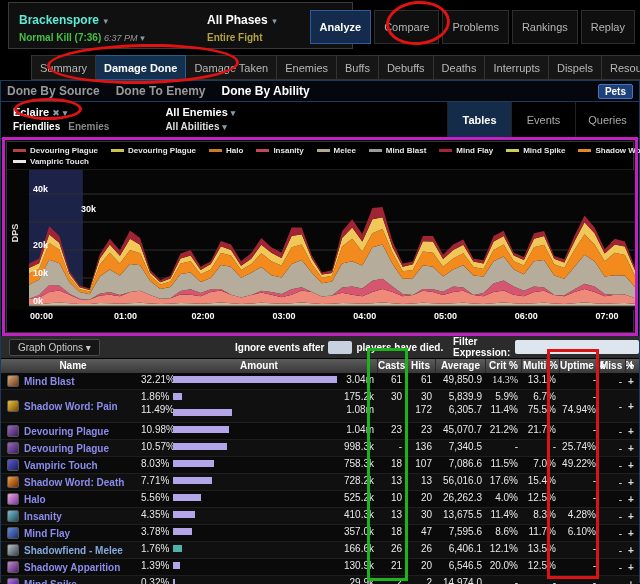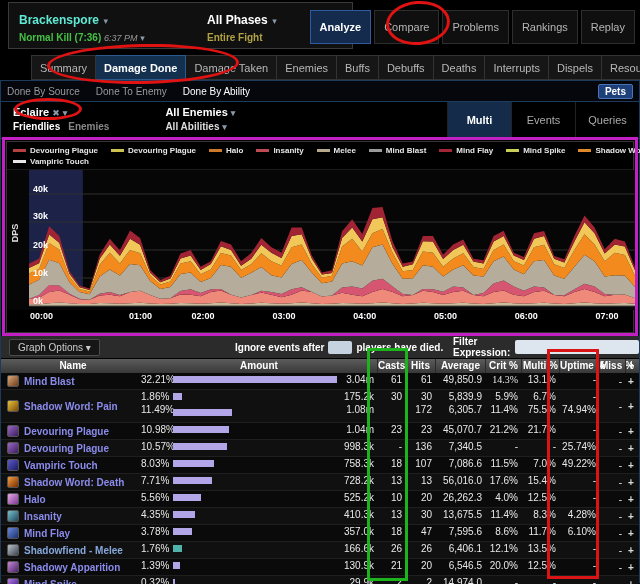--- a/index.html
+++ b/index.html
@@ -24,21 +24,21 @@
   
   .tabbar { position:absolute; left:0; top:55px; width:640px; height:25px; display:flex; padding-left:8px; background:#000; }
   .tab { height:25px; line-height:24px; padding:0 8px; background:#161616; border:1px solid #333; border-left:none; color:#b8b8b8; font-size:11px; white-space:nowrap; cursor:pointer; }
   .tab:first-child { border-left:1px solid #333;margin-left:23px; }
   .tab.active { background:#14304f; color:#fff; font-weight:bold; border-color:#2a5a8e; }
 
   
   .panel { position:absolute; left:0; top:80px; width:640px; height:503px; background:#040404; border:1px solid #1b3a5c; }
 
   .subtabs { height:21px; display:flex; align-items:center; padding:0 6px; border-bottom:1px solid #1b3a5c; background:#05070d; }
-  .subtab { color:#999; font-weight:normal; font-size:10px; margin-right:16px; cursor:pointer; }
+  .subtab { color:#999; font-weight:bold; font-size:12px; margin-right:16px; cursor:pointer; }
   .subtab.active { color:#fff; }
   .pets-btn { margin-left:auto; background:#1d3f7a; border:1px solid #4a74b8; color:#fff; font-weight:bold; font-size:10px; padding:1px 6px; border-radius:2px; cursor:pointer; }
 
   .selector-row { height:37px; display:flex; background:#000; border-bottom:1px solid #1b3a5c; }
   .sel-col { padding:4px 0 0 12px; }
   .sel-col.second { padding-left:48px; }
   .source-line { font-size:11px; color:#fff; font-weight:bold; }
   .skull { color:#8a9bb0; font-size:9px; font-weight:normal; }
   .source-tabs { margin-top:3px; font-size:10px; }
   .stab { font-weight:bold; color:#888; margin-right:8px; cursor:pointer; }
@@ -164,21 +164,21 @@
       <div class="target-line">
         <span>All Enemies</span>
         <span class="caret">▾</span>
       </div>
       <div class="abilities-line">
         <span>All Abilities</span>
         <span class="caret">▾</span>
       </div>
     </div>
     <div class="view-buttons" id="view-buttons">
-        <div class="vbtn active">Multi</div>
+        <div class="vbtn active">Tables</div>
         <div class="vbtn">Events</div>
         <div class="vbtn">Queries</div>
       </div>
   </div>
 
   <div class="graph-module">
     <div class="legend">
       <div class="legend-row" id="legend-row-1">
           <span class="legend-item">
             <span class="legend-dash" style="background: rgb(181, 65, 63);"></span>
@@ -238,26 +238,26 @@
           <polygon points="22.0,128.7 32.1,125.0 42.2,115.0 52.3,115.5 62.4,123.4 72.5,128.7 82.6,129.8 92.7,123.7 102.8,122.0 112.9,125.1 123.0,122.0 133.1,120.8 143.2,125.1 153.3,128.7 163.4,128.2 173.5,121.0 183.6,119.2 193.7,122.9 203.8,119.2 213.9,118.9 224.0,124.8 234.1,127.4 244.2,125.1 254.3,120.8 264.4,122.0 274.5,124.0 284.6,119.2 294.7,117.2 304.8,122.0 314.9,126.4 325.0,125.4 335.1,117.6 345.2,116.4 355.3,118.5 365.4,110.8 375.5,108.7 385.6,116.4 395.7,124.1 405.8,125.1 415.9,119.1 426.0,119.2 436.1,121.8 446.2,116.4 456.3,117.4 466.4,125.1 476.5,123.0 486.6,113.6 496.7,110.4 506.8,116.4 516.9,120.7 527.0,116.4 537.1,117.4 547.2,125.1 557.3,125.2 567.4,119.2 577.5,113.8 587.6,116.4 597.7,124.0 607.8,124.8 617.9,124.4 628.0,128.2 628.0,128.2 617.9,124.4 607.8,124.8 597.7,126.2 587.6,122.0 577.5,118.9 567.4,122.0 557.3,126.3 547.2,125.1 537.1,120.8 527.0,122.0 516.9,126.2 506.8,124.8 496.7,120.6 486.6,122.0 476.5,126.3 466.4,125.1 456.3,120.8 446.2,122.0 436.1,125.1 426.0,122.0 415.9,120.8 405.8,125.1 395.7,126.3 385.6,122.0 375.5,118.9 365.4,122.0 355.3,126.2 345.2,124.8 335.1,122.7 325.0,125.4 314.9,126.4 304.8,122.0 294.7,120.6 284.6,124.8 274.5,127.3 264.4,124.8 254.3,122.5 244.2,125.1 234.1,127.4 224.0,124.8 213.9,120.6 203.8,122.0 193.7,126.2 183.6,124.8 173.5,124.4 163.4,128.2 153.3,128.7 143.2,125.1 133.1,120.8 123.0,122.0 112.9,126.2 102.8,124.8 92.7,125.4 82.6,129.8 72.5,129.2 62.4,124.8 52.3,120.6 42.2,122.0 32.1,127.7 22.0,128.7" fill="#d65570"></polygon>
           <polygon points="22.0,114.7 32.1,109.7 42.2,89.8 52.3,93.3 62.4,112.2 72.5,122.1 82.6,124.2 92.7,106.6 102.8,99.6 112.9,105.4 123.0,94.0 133.1,95.2 143.2,111.1 153.3,118.9 163.4,117.0 173.5,103.9 183.6,102.4 193.7,112.0 203.8,108.0 213.9,95.0 224.0,96.8 234.1,107.7 244.2,102.7 254.3,96.9 264.4,105.2 274.5,107.6 284.6,94.0 294.7,89.9 304.8,102.4 314.9,113.3 325.0,111.4 335.1,93.6 345.2,91.2 355.3,95.6 365.4,77.2 375.5,74.5 385.6,94.0 395.7,108.8 405.8,108.3 415.9,95.2 426.0,96.8 436.1,106.5 446.2,99.6 456.3,95.2 466.4,105.5 476.5,106.6 486.6,91.2 496.7,86.5 506.8,99.6 516.9,104.3 527.0,91.2 537.1,90.1 547.2,105.5 557.3,108.8 567.4,96.8 577.5,84.8 587.6,91.2 597.7,106.5 607.8,105.2 617.9,105.6 628.0,117.0 628.0,128.2 617.9,124.4 607.8,124.8 597.7,124.0 587.6,116.4 577.5,113.8 567.4,119.2 557.3,125.2 547.2,125.1 537.1,117.4 527.0,116.4 516.9,120.7 506.8,116.4 496.7,110.4 486.6,113.6 476.5,123.0 466.4,125.1 456.3,117.4 446.2,116.4 436.1,121.8 426.0,119.2 415.9,119.1 405.8,125.1 395.7,124.1 385.6,116.4 375.5,108.7 365.4,110.8 355.3,118.5 345.2,116.4 335.1,117.6 325.0,125.4 314.9,126.4 304.8,122.0 294.7,117.2 284.6,119.2 274.5,124.0 264.4,122.0 254.3,120.8 244.2,125.1 234.1,127.4 224.0,124.8 213.9,118.9 203.8,119.2 193.7,122.9 183.6,119.2 173.5,121.0 163.4,128.2 153.3,128.7 143.2,125.1 133.1,120.8 123.0,122.0 112.9,125.1 102.8,122.0 92.7,123.7 82.6,129.8 72.5,128.7 62.4,123.4 52.3,115.5 42.2,115.0 32.1,125.0 22.0,128.7" fill="#b5ac9c"></polygon>
           <polygon points="22.0,103.5 32.1,98.8 42.2,73.0 52.3,79.6 62.4,106.6 72.5,118.9 82.6,121.4 92.7,94.7 102.8,82.8 112.9,93.4 123.0,80.0 133.1,83.2 143.2,105.5 153.3,114.5 163.4,111.4 173.5,93.6 183.6,91.2 193.7,104.3 203.8,99.6 213.9,83.1 224.0,85.6 234.1,100.1 244.2,94.3 254.3,83.2 264.4,91.2 274.5,95.6 284.6,77.2 294.7,74.5 304.8,94.0 314.9,107.8 325.0,105.8 335.1,76.6 345.2,68.8 355.3,81.4 365.4,63.2 375.5,59.1 385.6,82.8 395.7,101.2 405.8,99.9 415.9,81.5 426.0,82.8 436.1,96.7 446.2,88.4 456.3,83.2 466.4,97.1 476.5,99.0 486.6,80.0 496.7,74.5 506.8,91.2 516.9,95.6 527.0,77.2 537.1,74.7 547.2,94.3 557.3,97.9 567.4,80.0 577.5,64.3 587.6,74.4 597.7,91.2 607.8,82.8 617.9,85.1 628.0,105.8 628.0,117.0 617.9,105.6 607.8,105.2 597.7,106.5 587.6,91.2 577.5,84.8 567.4,96.8 557.3,108.8 547.2,105.5 537.1,90.1 527.0,91.2 516.9,104.3 506.8,99.6 496.7,86.5 486.6,91.2 476.5,106.6 466.4,105.5 456.3,95.2 446.2,99.6 436.1,106.5 426.0,96.8 415.9,95.2 405.8,108.3 395.7,108.8 385.6,94.0 375.5,74.5 365.4,77.2 355.3,95.6 345.2,91.2 335.1,93.6 325.0,111.4 314.9,113.3 304.8,102.4 294.7,89.9 284.6,94.0 274.5,107.6 264.4,105.2 254.3,96.9 244.2,102.7 234.1,107.7 224.0,96.8 213.9,95.0 203.8,108.0 193.7,112.0 183.6,102.4 173.5,103.9 163.4,117.0 153.3,118.9 143.2,111.1 133.1,95.2 123.0,94.0 112.9,105.4 102.8,99.6 92.7,106.6 82.6,124.2 72.5,122.1 62.4,112.2 52.3,93.3 42.2,89.8 32.1,109.7 22.0,114.7" fill="#f28a1e"></polygon>
           <polygon points="22.0,97.9 32.1,93.3 42.2,64.6 52.3,72.8 62.4,103.8 72.5,117.2 82.6,120.0 92.7,88.7 102.8,74.4 112.9,85.8 123.0,68.8 133.1,74.7 143.2,102.7 153.3,112.3 163.4,108.6 173.5,88.5 183.6,85.6 193.7,100.0 203.8,94.0 213.9,76.2 224.0,80.0 234.1,95.7 244.2,88.7 254.3,74.7 264.4,82.8 274.5,88.0 284.6,66.0 294.7,64.3 304.8,88.4 314.9,104.6 325.0,103.0 335.1,68.0 345.2,57.6 355.3,71.6 365.4,49.2 375.5,47.2 385.6,77.2 395.7,96.8 405.8,94.3 415.9,71.3 426.0,71.6 436.1,89.0 446.2,80.0 456.3,74.7 466.4,91.5 476.5,93.5 486.6,71.6 496.7,66.0 506.8,85.6 516.9,90.1 527.0,68.8 537.1,66.1 547.2,88.7 557.3,92.4 567.4,71.6 577.5,52.3 587.6,63.2 597.7,83.6 607.8,74.4 617.9,76.6 628.0,100.2 628.0,105.8 617.9,85.1 607.8,82.8 597.7,91.2 587.6,74.4 577.5,64.3 567.4,80.0 557.3,97.9 547.2,94.3 537.1,74.7 527.0,77.2 516.9,95.6 506.8,91.2 496.7,74.5 486.6,80.0 476.5,99.0 466.4,97.1 456.3,83.2 446.2,88.4 436.1,96.7 426.0,82.8 415.9,81.5 405.8,99.9 395.7,101.2 385.6,82.8 375.5,59.1 365.4,63.2 355.3,81.4 345.2,68.8 335.1,76.6 325.0,105.8 314.9,107.8 304.8,94.0 294.7,74.5 284.6,77.2 274.5,95.6 264.4,91.2 254.3,83.2 244.2,94.3 234.1,100.1 224.0,85.6 213.9,83.1 203.8,99.6 193.7,104.3 183.6,91.2 173.5,93.6 163.4,111.4 153.3,114.5 143.2,105.5 133.1,83.2 123.0,80.0 112.9,93.4 102.8,82.8 92.7,94.7 82.6,121.4 72.5,118.9 62.4,106.6 52.3,79.6 42.2,73.0 32.1,98.8 22.0,103.5" fill="#f2c75a"></polygon>
           <polygon points="22.0,93.7 32.1,88.4 42.2,56.2 52.3,66.0 62.4,101.0 72.5,115.6 82.6,118.6 92.7,84.4 102.8,68.8 112.9,80.3 123.0,60.4 133.1,67.9 143.2,99.9 153.3,110.1 163.4,105.8 173.5,83.4 183.6,80.0 193.7,96.7 203.8,91.2 213.9,71.1 224.0,74.4 234.1,91.3 244.2,83.1 254.3,67.9 264.4,77.2 274.5,82.5 284.6,57.6 294.7,57.4 304.8,85.6 314.9,102.4 325.0,100.2 335.1,61.2 345.2,49.2 355.3,63.9 365.4,38.0 375.5,36.9 385.6,71.6 395.7,93.5 405.8,91.5 415.9,66.1 426.0,66.0 436.1,84.7 446.2,74.4 456.3,69.6 466.4,88.7 476.5,90.2 486.6,66.0 496.7,60.8 506.8,82.8 516.9,86.9 527.0,63.2 537.1,61.0 547.2,85.9 557.3,89.2 567.4,66.0 577.5,45.5 587.6,57.6 597.7,79.2 607.8,68.8 617.9,71.4 628.0,97.4 628.0,100.2 617.9,76.6 607.8,74.4 597.7,83.6 587.6,63.2 577.5,52.3 567.4,71.6 557.3,92.4 547.2,88.7 537.1,66.1 527.0,68.8 516.9,90.1 506.8,85.6 496.7,66.0 486.6,71.6 476.5,93.5 466.4,91.5 456.3,74.7 446.2,80.0 436.1,89.0 426.0,71.6 415.9,71.3 405.8,94.3 395.7,96.8 385.6,77.2 375.5,47.2 365.4,49.2 355.3,71.6 345.2,57.6 335.1,68.0 325.0,103.0 314.9,104.6 304.8,88.4 294.7,64.3 284.6,66.0 274.5,88.0 264.4,82.8 254.3,74.7 244.2,88.7 234.1,95.7 224.0,80.0 213.9,76.2 203.8,94.0 193.7,100.0 183.6,85.6 173.5,88.5 163.4,108.6 153.3,112.3 143.2,102.7 133.1,74.7 123.0,68.8 112.9,85.8 102.8,74.4 92.7,88.7 82.6,120.0 72.5,117.2 62.4,103.8 52.3,72.8 42.2,64.6 32.1,93.3 22.0,97.9" fill="#a02433"></polygon>
           <line x1="22" x2="628" y1="136" y2="136" stroke="#444"></line>
         </svg>
         <div class="ylab" style="top: 126px;">0k</div>
         <div class="ylab" style="top: 98px;">10k</div>
         <div class="ylab" style="top: 70px;">20k</div>
-        <div class="ylab" style="top: 41px;">30k</div>
+        <div class="ylab" style="top: 34px; margin-left: 48px;">30k</div>
         <div class="ylab" style="top: 14px;">40k</div>
       </div>
     <div class="xlabels" id="xlabels">
         <div class="xlab" style="left: 23px;">00:00</div>
-        <div class="xlab" style="left: 122px;">01:00</div>
+        <div class="xlab" style="left: 107px;">01:00</div>
         <div class="xlab" style="left: 184.6px;">02:00</div>
         <div class="xlab" style="left: 265.4px;">03:00</div>
         <div class="xlab" style="left: 346.2px;">04:00</div>
         <div class="xlab" style="left: 427px;">05:00</div>
         <div class="xlab" style="left: 507.8px;">06:00</div>
         <div class="xlab" style="left: 588.6px;">07:00</div>
       </div>
   </div>
 
   <div class="options-bar">

